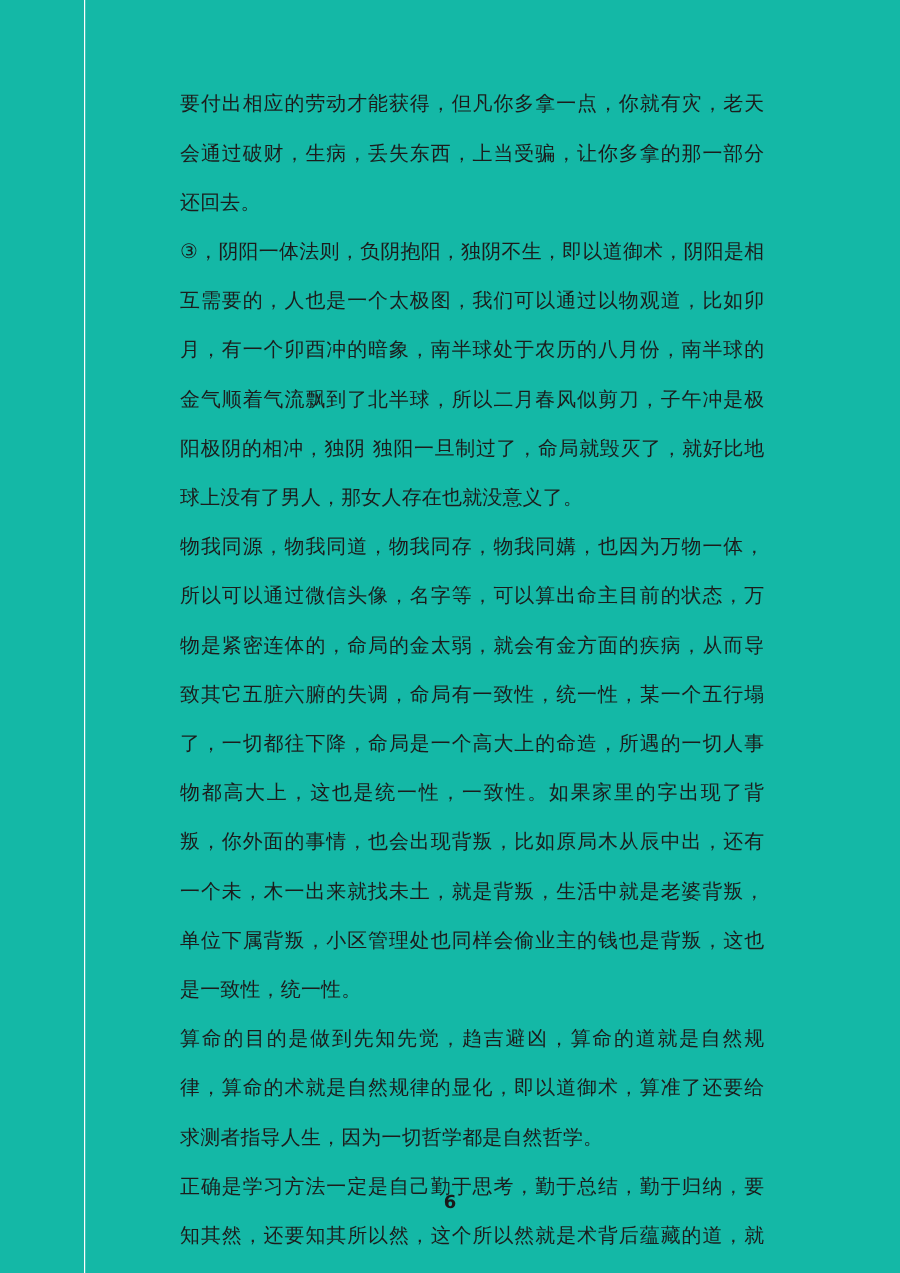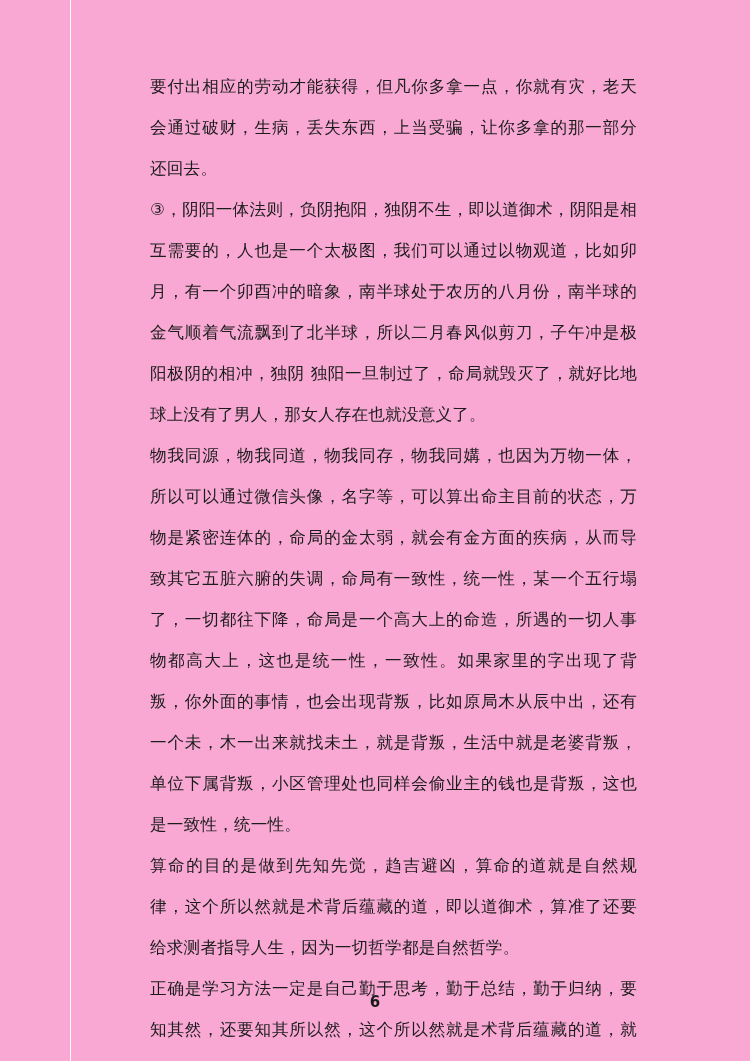--- a/index.html
+++ b/index.html
@@ -15,21 +15,21 @@
     overflow: hidden;
     font-family: "DejaVu Sans", "Liberation Sans", sans-serif;
     color: #1a1a1a;
   }
   .page {
     position: absolute;
     left: 0;
     top: 0;
     width: 750px;
     height: 1061px;
-    background: #f9a8d4;
+    background: #14b8a6;
     box-sizing: border-box;
   }
   
   .scan-edge-left {
     position: absolute;
     left: 70px;
     top: 0;
     width: 1px;
     height: 1061px;
     background: #fdfdfd;
@@ -72,19 +72,19 @@
 <body>
 
 <div class="page">
 
   <div class="scan-edge-left"></div>
 
   <div class="content">
     <p class="para">要付出相应的劳动才能获得，但凡你多拿一点，你就有灾，老天会通过破财，生病，丢失东西，上当受骗，让你多拿的那一部分还回去。</p>
     <p class="para">③，阴阳一体法则，负阴抱阳，独阴不生，即以道御术，阴阳是相互需要的，人也是一个太极图，我们可以通过以物观道，比如卯月，有一个卯酉冲的暗象，南半球处于农历的八月份，南半球的金气顺着气流飘到了北半球，所以二月春风似剪刀，子午冲是极阳极阴的相冲，独阴 独阳一旦制过了，命局就毁灭了，就好比地球上没有了男人，那女人存在也就没意义了。</p>
     <p class="para">物我同源，物我同道，物我同存，物我同媾，也因为万物一体，所以可以通过微信头像，名字等，可以算出命主目前的状态，万物是紧密连体的，命局的金太弱，就会有金方面的疾病，从而导致其它五脏六腑的失调，命局有一致性，统一性，某一个五行塌了，一切都往下降，命局是一个高大上的命造，所遇的一切人事物都高大上，这也是统一性，一致性。如果家里的字出现了背叛，你外面的事情，也会出现背叛，比如原局木从辰中出，还有一个未，木一出来就找未土，就是背叛，生活中就是老婆背叛，单位下属背叛，小区管理处也同样会偷业主的钱也是背叛，这也是一致性，统一性。</p>
-    <p class="para">算命的目的是做到先知先觉，趋吉避凶，算命的道就是自然规律，这个所以然就是术背后蕴藏的道，即以道御术，算准了还要给求测者指导人生，因为一切哲学都是自然哲学。</p>
+    <p class="para">算命的目的是做到先知先觉，趋吉避凶，算命的道就是自然规律，算命的术就是自然规律的显化，即以道御术，算准了还要给求测者指导人生，因为一切哲学都是自然哲学。</p>
     <p class="para">正确是学习方法一定是自己勤于思考，勤于总结，勤于归纳，要知其然，还要知其所以然，这个所以然就是术背后蕴藏的道，就是易理，只有对易理有深厚的认知和理解，我们才能举一反三，活学活用，因为演算八字都是临场发挥，通过死记硬背的方式，现场就完犊子了。</p>
   </div>
 
   <div class="page-number">6</div>
 
 </div>
 
 </body></html>

